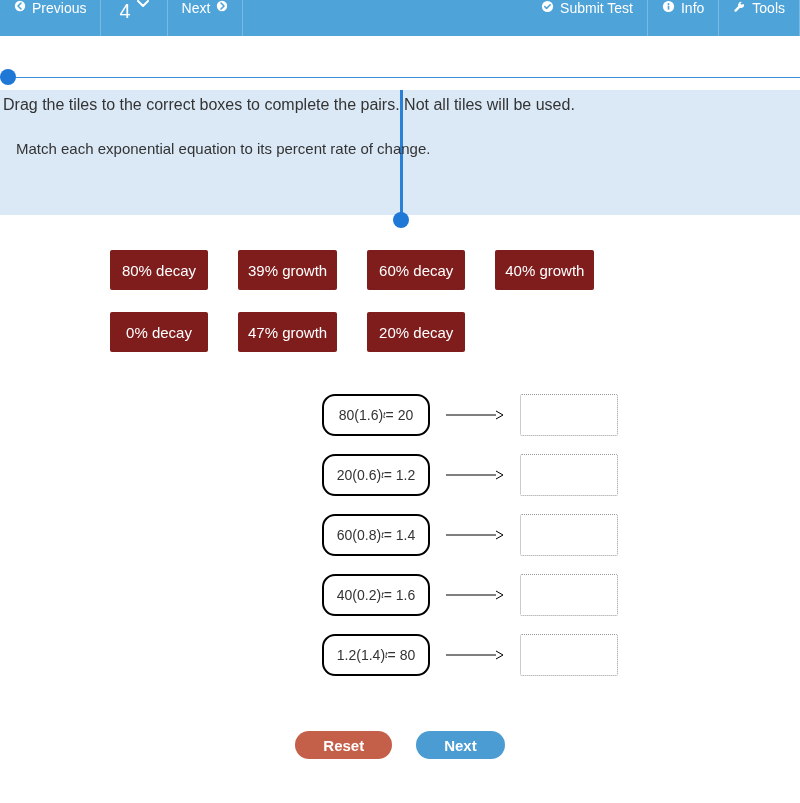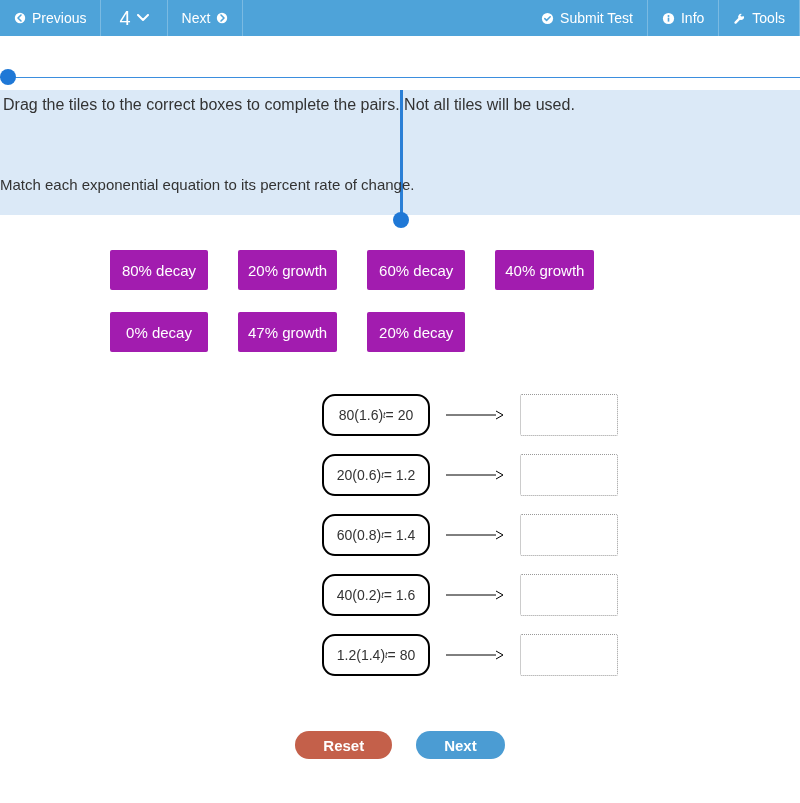--- a/index.html
+++ b/index.html
@@ -16,21 +16,20 @@
     
     .topbar {
       display: flex;
       height: 36px;
       background: #4ea3d9;
       align-items: stretch;
       color: #fff;
     }
     .nav-btn {
       display: flex;
-      align-items: center;
       justify-content: center;
       padding: 0 14px;
       font-size: 14px;
       gap: 6px;
       border-right: 1px solid rgba(255,255,255,0.25);
       cursor: pointer;
     }
     .nav-btn.q {
       font-size: 20px;
       font-weight: 400;
@@ -79,40 +78,39 @@
     .instr1 {
       position: absolute;
       top: 60px;
       left: 3px;
       font-size: 16px;
       color: #333;
     }
     .instr2 {
       position: absolute;
       top: 104px;
-      left: 0;
+      left: 16px;
       font-size: 15px;
       color: #333;
-      margin-top: 36px;
     }
 
     
     .tiles {
       position: absolute;
       top: 214px;
       left: 110px;
       right: 50px;
     }
     .tile-row {
       display: flex;
       gap: 30px;
       margin-bottom: 22px;
     }
     .tile {
-      background: #a21caf;
+      background: #7f1d1d;
       color: #fff;
       font-size: 15px;
       padding: 0 10px;
       height: 40px;
       min-width: 98px;
       display: flex;
       align-items: center;
       justify-content: center;
       border-radius: 2px;
       cursor: grab;
@@ -249,21 +247,21 @@
   <div class="annot-dot d1"></div>
   <div class="annot-vline"></div>
   <div class="annot-dot d2"></div>
 
   <div class="instr1">Drag the tiles to the correct boxes to complete the pairs. Not all tiles will be used.</div>
   <div class="instr2">Match each exponential equation to its percent rate of change.</div>
 
   <div class="tiles">
     <div class="tile-row">
       <div class="tile">80% decay</div>
-      <div class="tile">20% growth</div>
+      <div class="tile">39% growth</div>
       <div class="tile">60% decay</div>
       <div class="tile">40% growth</div>
     </div>
     <div class="tile-row">
       <div class="tile">0% decay</div>
       <div class="tile">47% growth</div>
       <div class="tile">20% decay</div>
     </div>
   </div>
 

